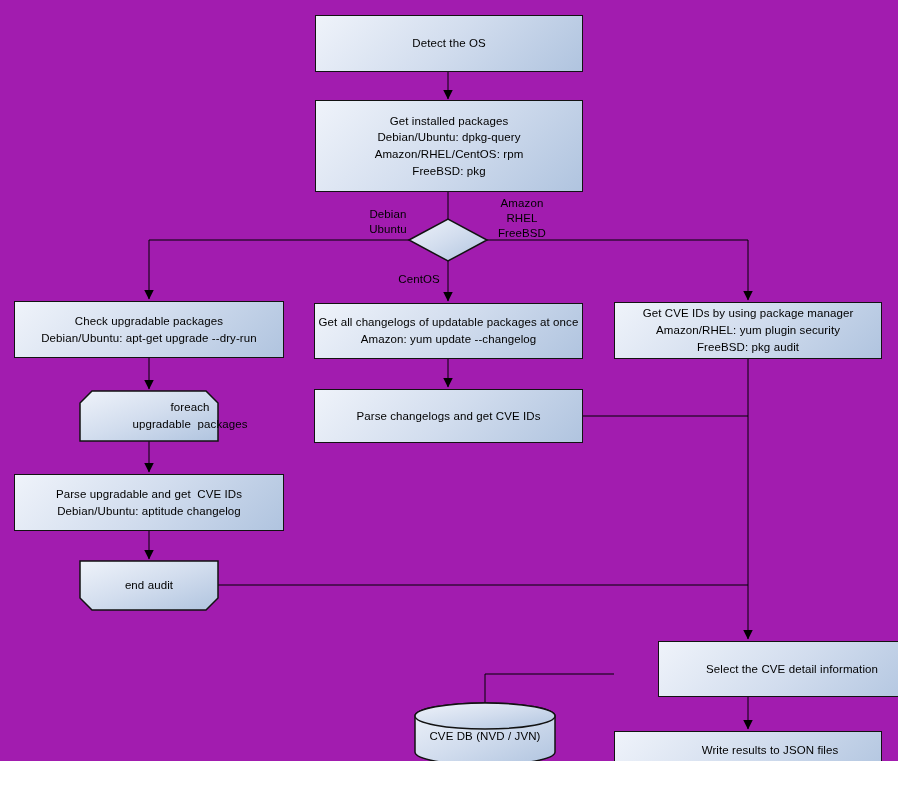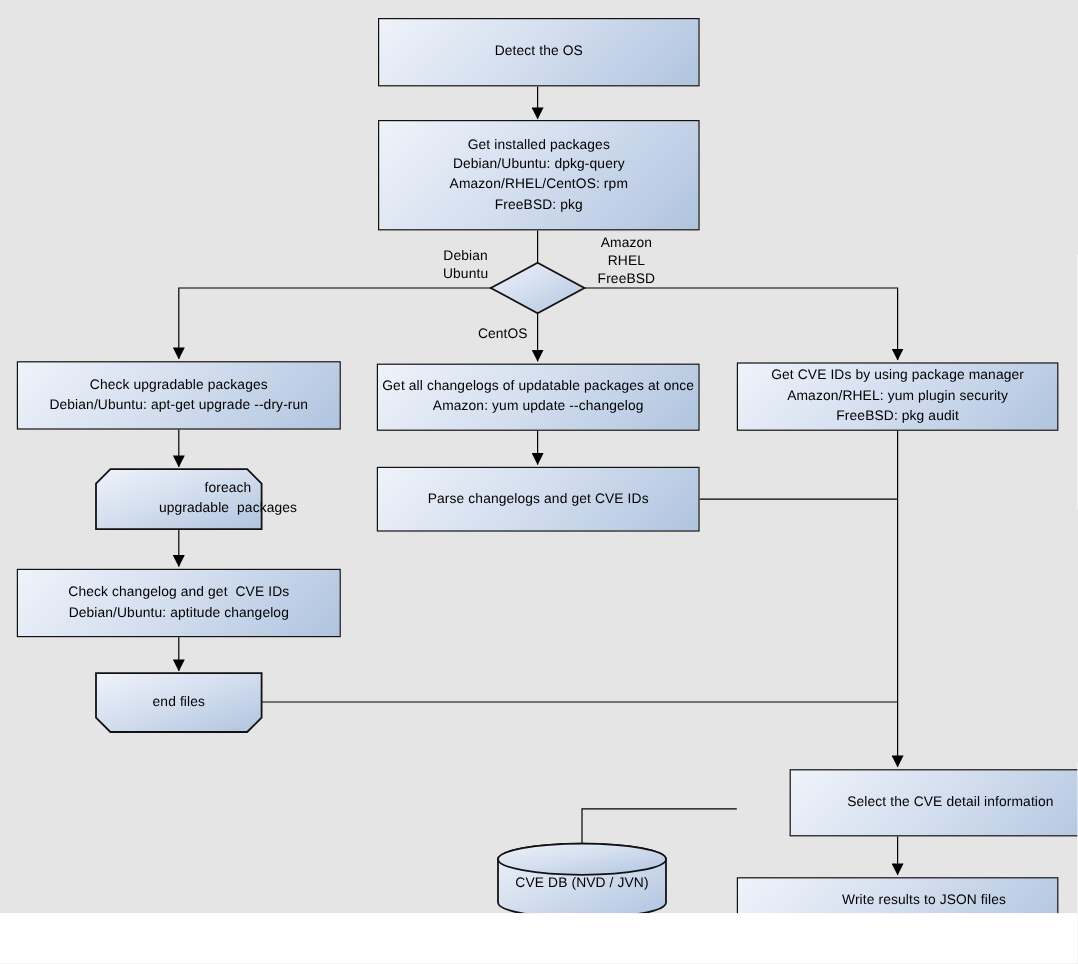--- a/index.html
+++ b/index.html
@@ -1,16 +1,16 @@
 <!DOCTYPE html>
 <html><head>
 <meta charset="utf-8">
 <style>
   html,body{margin:0;padding:0;background:#ffffff;}
-  .canvas{position:relative;width:898px;height:761px;background:#e5e5e5;overflow:hidden;
+  .canvas{position:relative;width:898px;height:761px;background:#a21caf;overflow:hidden;
           font-family:"Liberation Sans",sans-serif;color:#000;}
   svg.layer{position:absolute;left:0;top:0;}
   .edge{stroke:#000;stroke-width:1;fill:none;}
   .shape{stroke:#121212;stroke-width:1.5;fill:url(#nodeGrad);}
   .node{position:absolute;box-sizing:border-box;border:1.5px solid #121212;
         background:linear-gradient(135deg,#eff3fa 0%,#d2ddee 50%,#b0c4df 100%);
         display:flex;align-items:center;justify-content:center;text-align:center;
         font-size:11.5px;line-height:1.45;white-space:pre;letter-spacing:0.1px;}
   .shape-label{position:absolute;display:flex;align-items:center;justify-content:center;
         text-align:center;font-size:11.5px;line-height:1.45;white-space:pre;letter-spacing:0.1px;}
@@ -81,21 +81,21 @@
     <span>Get installed packages
 Debian/Ubuntu: dpkg-query
 Amazon/RHEL/CentOS: rpm
 FreeBSD: pkg</span>
   </div>
   <div class="node" id="n-checkupg">
     <span>Check upgradable packages
 Debian/Ubuntu: apt-get upgrade --dry-run</span>
   </div>
   <div class="node" id="n-parseleft">
-    <span>Check changelog and get  CVE IDs
+    <span>Parse upgradable and get  CVE IDs
 Debian/Ubuntu: aptitude changelog</span>
   </div>
   <div class="node" id="n-getall">
     <span>Get all changelogs of updatable packages at once
 Amazon: yum update --changelog</span>
   </div>
   <div class="node" id="n-parsemid">
     <span>Parse changelogs and get CVE IDs</span>
   </div>
   <div class="node" id="n-getcve">
@@ -109,21 +109,21 @@
   <div class="node" id="n-write">
     <span>Write results to JSON files
 Reporting</span>
   </div>
 
   <div class="shape-label" id="l-foreach">
     <span>foreach
 upgradable  packages</span>
   </div>
   <div class="shape-label" id="l-endloop">
-    <span>end files</span>
+    <span>end audit</span>
   </div>
   <div class="shape-label" id="l-cvedb">
     <span>CVE DB (NVD / JVN)</span>
   </div>
 
   <div class="flabel" id="fl-debian">Debian
 Ubuntu</div>
   <div class="flabel" id="fl-amazon">Amazon
 RHEL
 FreeBSD</div>

